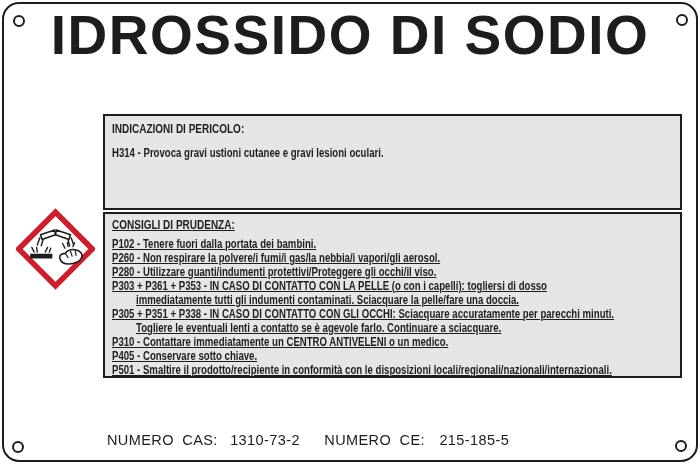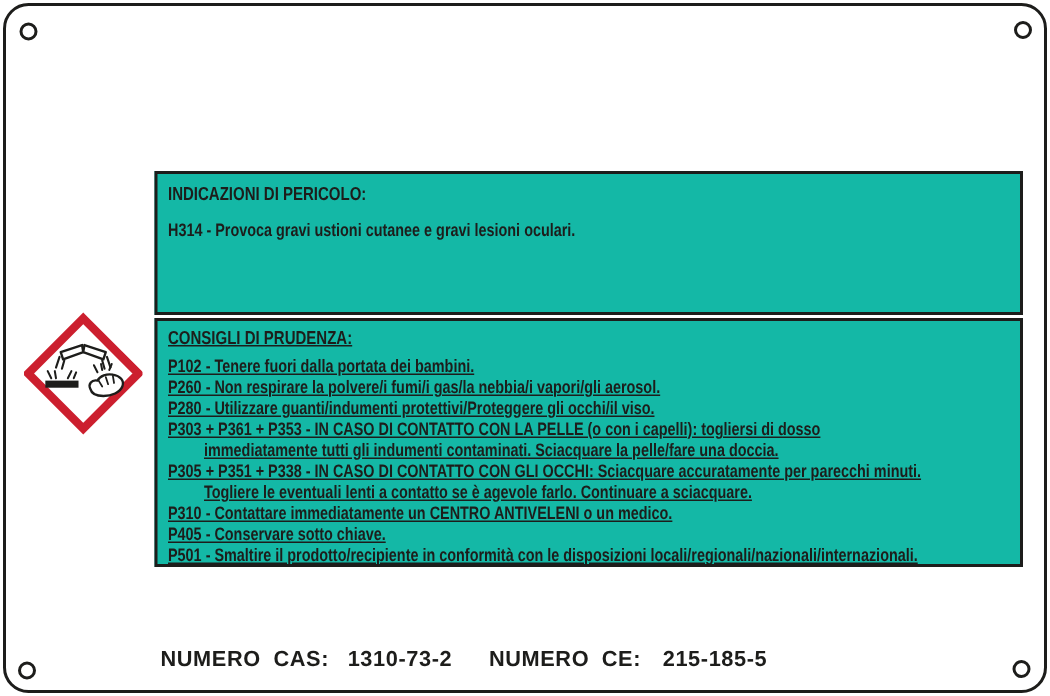--- a/index.html
+++ b/index.html
@@ -43,21 +43,21 @@
     letter-spacing: 1.5px;
     white-space: nowrap;
     color: #1d1d1b;
   }
   .box {
     position: absolute;
     left: 103px;
     width: 579px;
     box-sizing: border-box;
     border: 2px solid #1d1d1b;
-    background: #14b8a6;
+    background: #e5e5e5;
   }
   .box.hazard { top: 114px; height: 96px; padding: 6px 0 0 7px; }
   .box.precaution { top: 212px; height: 166px; padding: 4px 0 0 7px; text-decoration: underline; }
   .condense {
     transform: scaleX(0.8);
     transform-origin: 0 0;
     width: 125%;
   }
   .box-header {
     font-size: 12.5px;
@@ -85,41 +85,42 @@
     left: 16px;
     top: 207px;
     width: 79px;
     height: 84px;
   }
   .cas-line {
     position: absolute;
     left: 107px;
     top: 432px;
     font-size: 14.5px;
-    font-weight: bold;
+    font-weight: normal;
     letter-spacing: 0.4px;
     word-spacing: 4px;
     white-space: nowrap;
   }
   .cas-line .val-cas { margin-left: 4px; }
   .cas-line .lbl-ce { margin-left: 16px; }
   .cas-line .val-ce { margin-left: 6px; }
 </style>
 </head>
 <body>
 
 <div class="sign">
 
   <div class="border-rect"></div>
 
   <div class="screw tl"></div>
   <div class="screw tr"></div>
   <div class="screw bl"></div>
   <div class="screw br"></div>
 
+  <div class="title">IDROSSIDO DI SODIO</div>
 
   <div class="box hazard">
     <div class="condense">
       <div class="box-header">INDICAZIONI DI PERICOLO:</div>
       <div class="h-statement">H314 - Provoca gravi ustioni cutanee e gravi lesioni oculari.</div>
     </div>
   </div>
 
   <svg class="pictogram" viewBox="0 0 100 100" xmlns="http://www.w3.org/2000/svg" aria-hidden="true">
     <polygon points="50,3.5 96.5,50 50,96.5 3.5,50" fill="#ffffff" stroke="#cc1f2e" stroke-width="7"></polygon>

